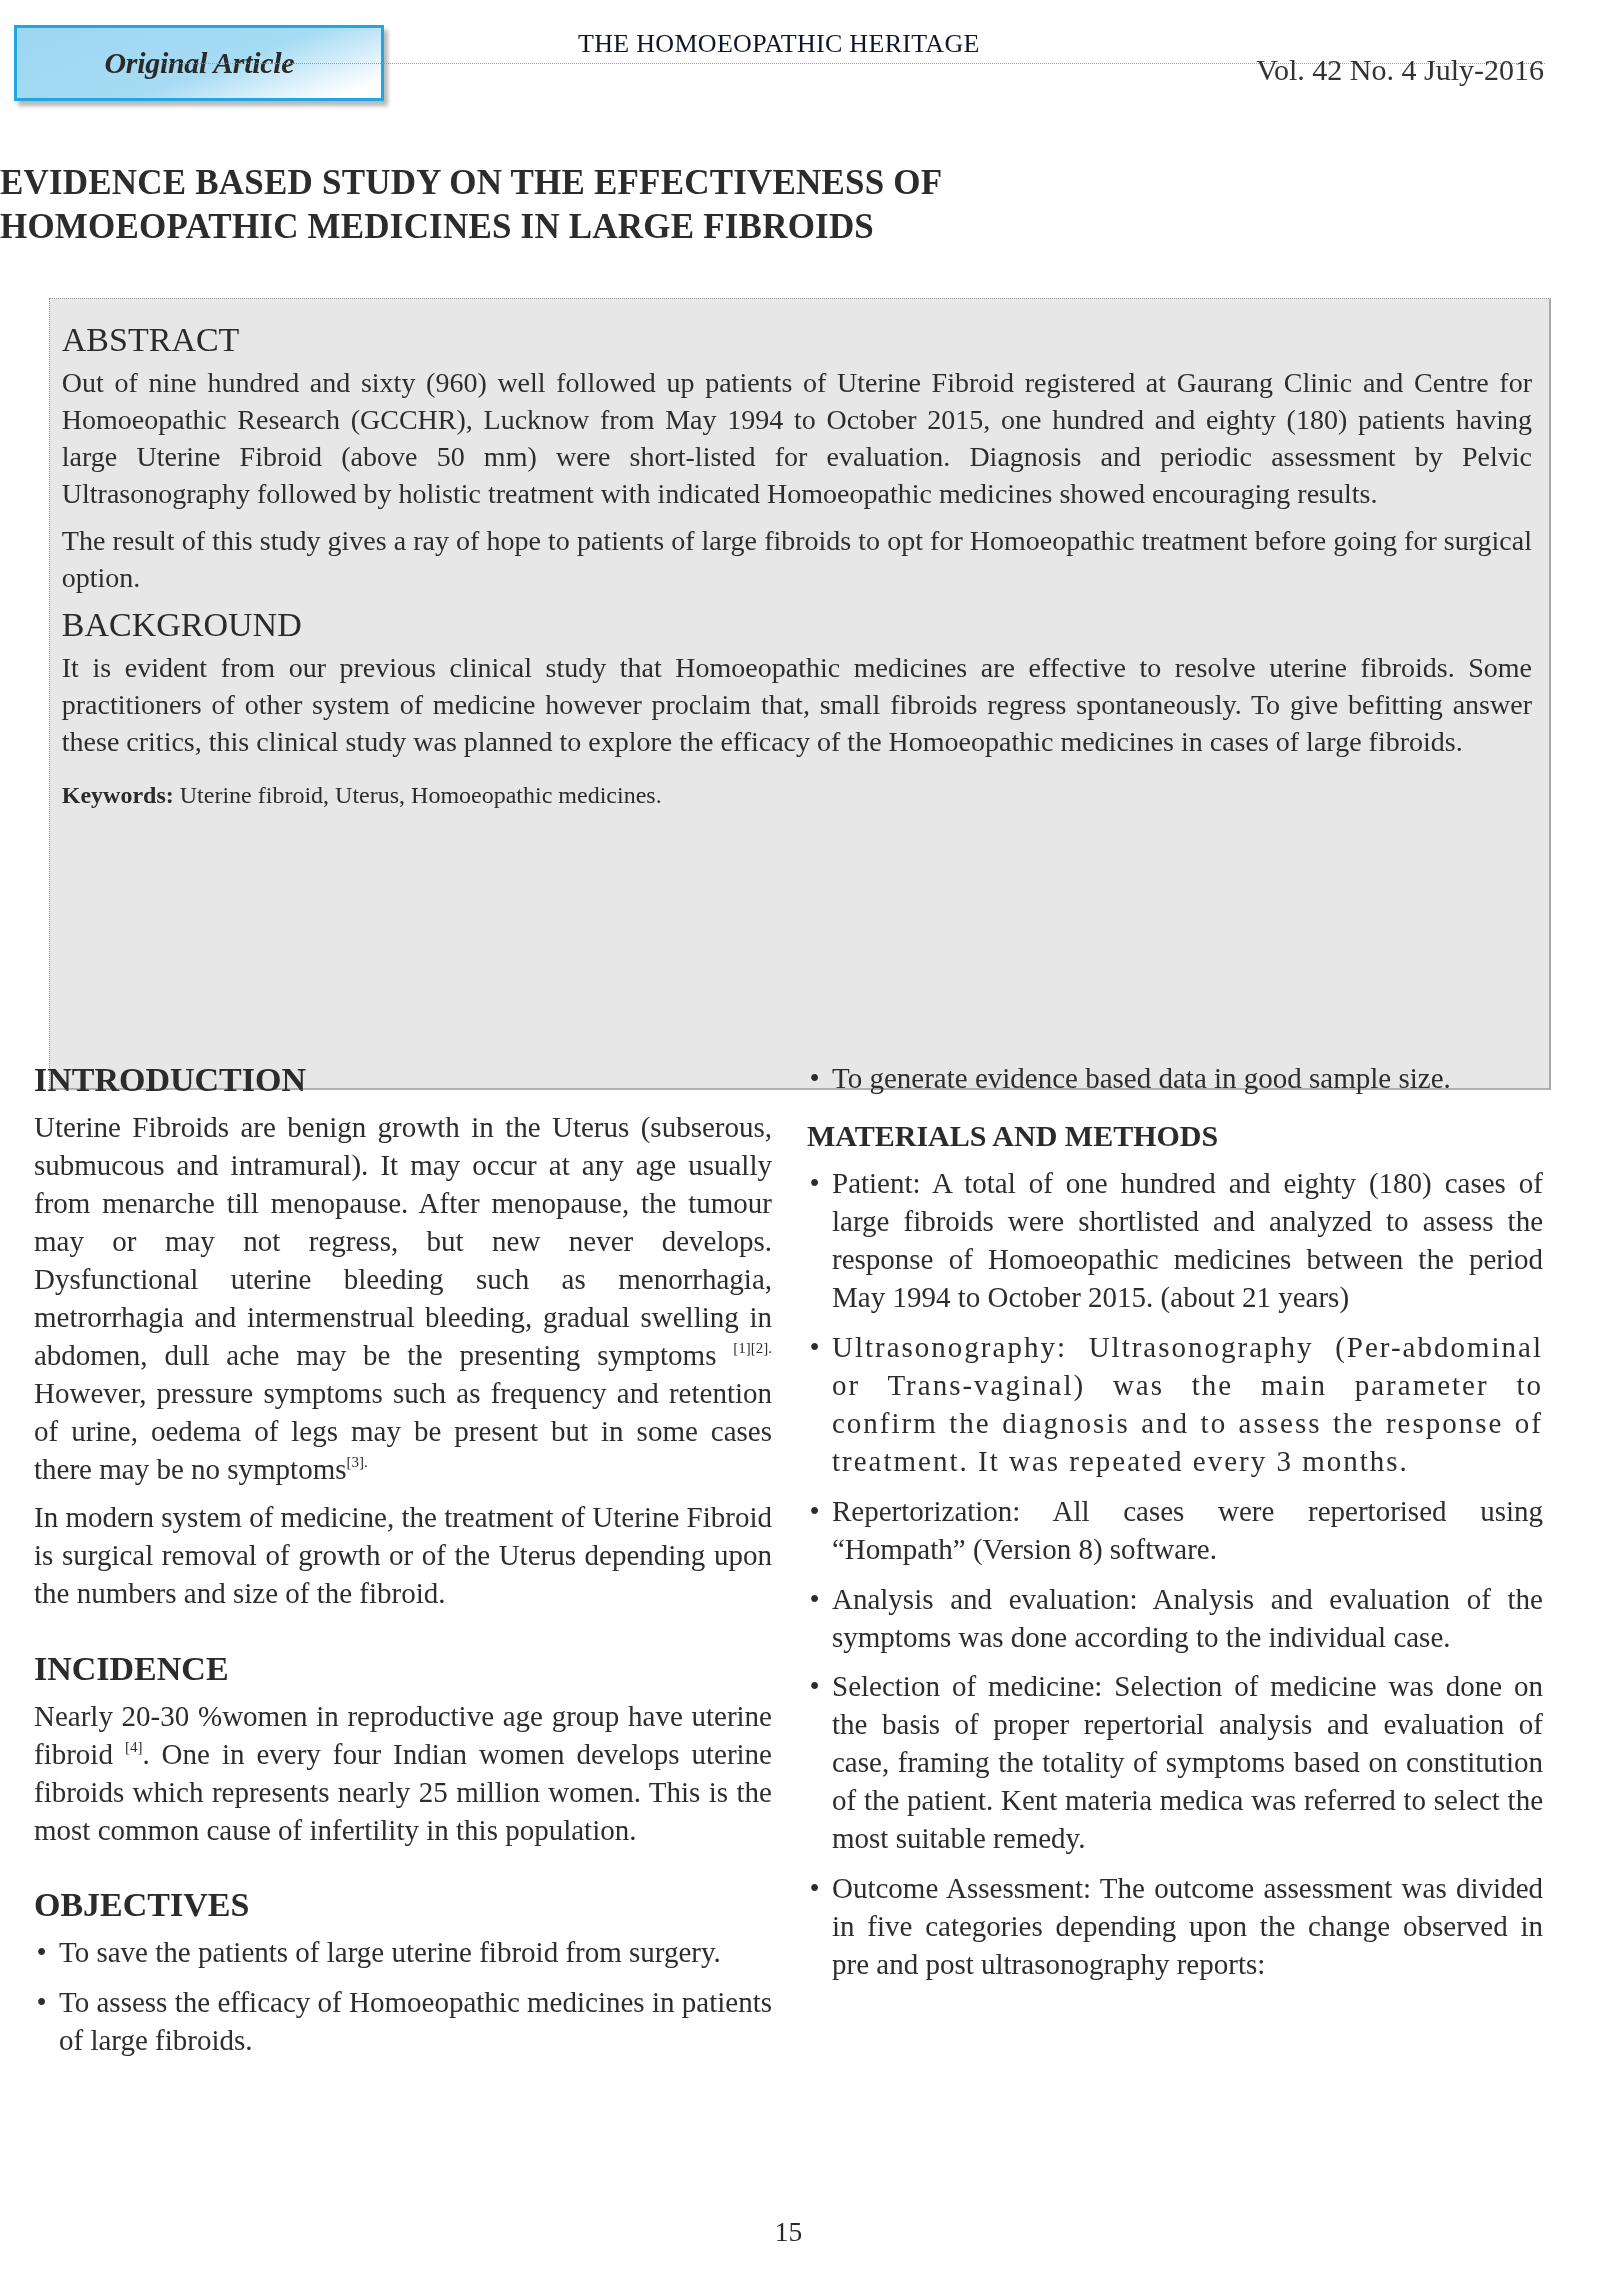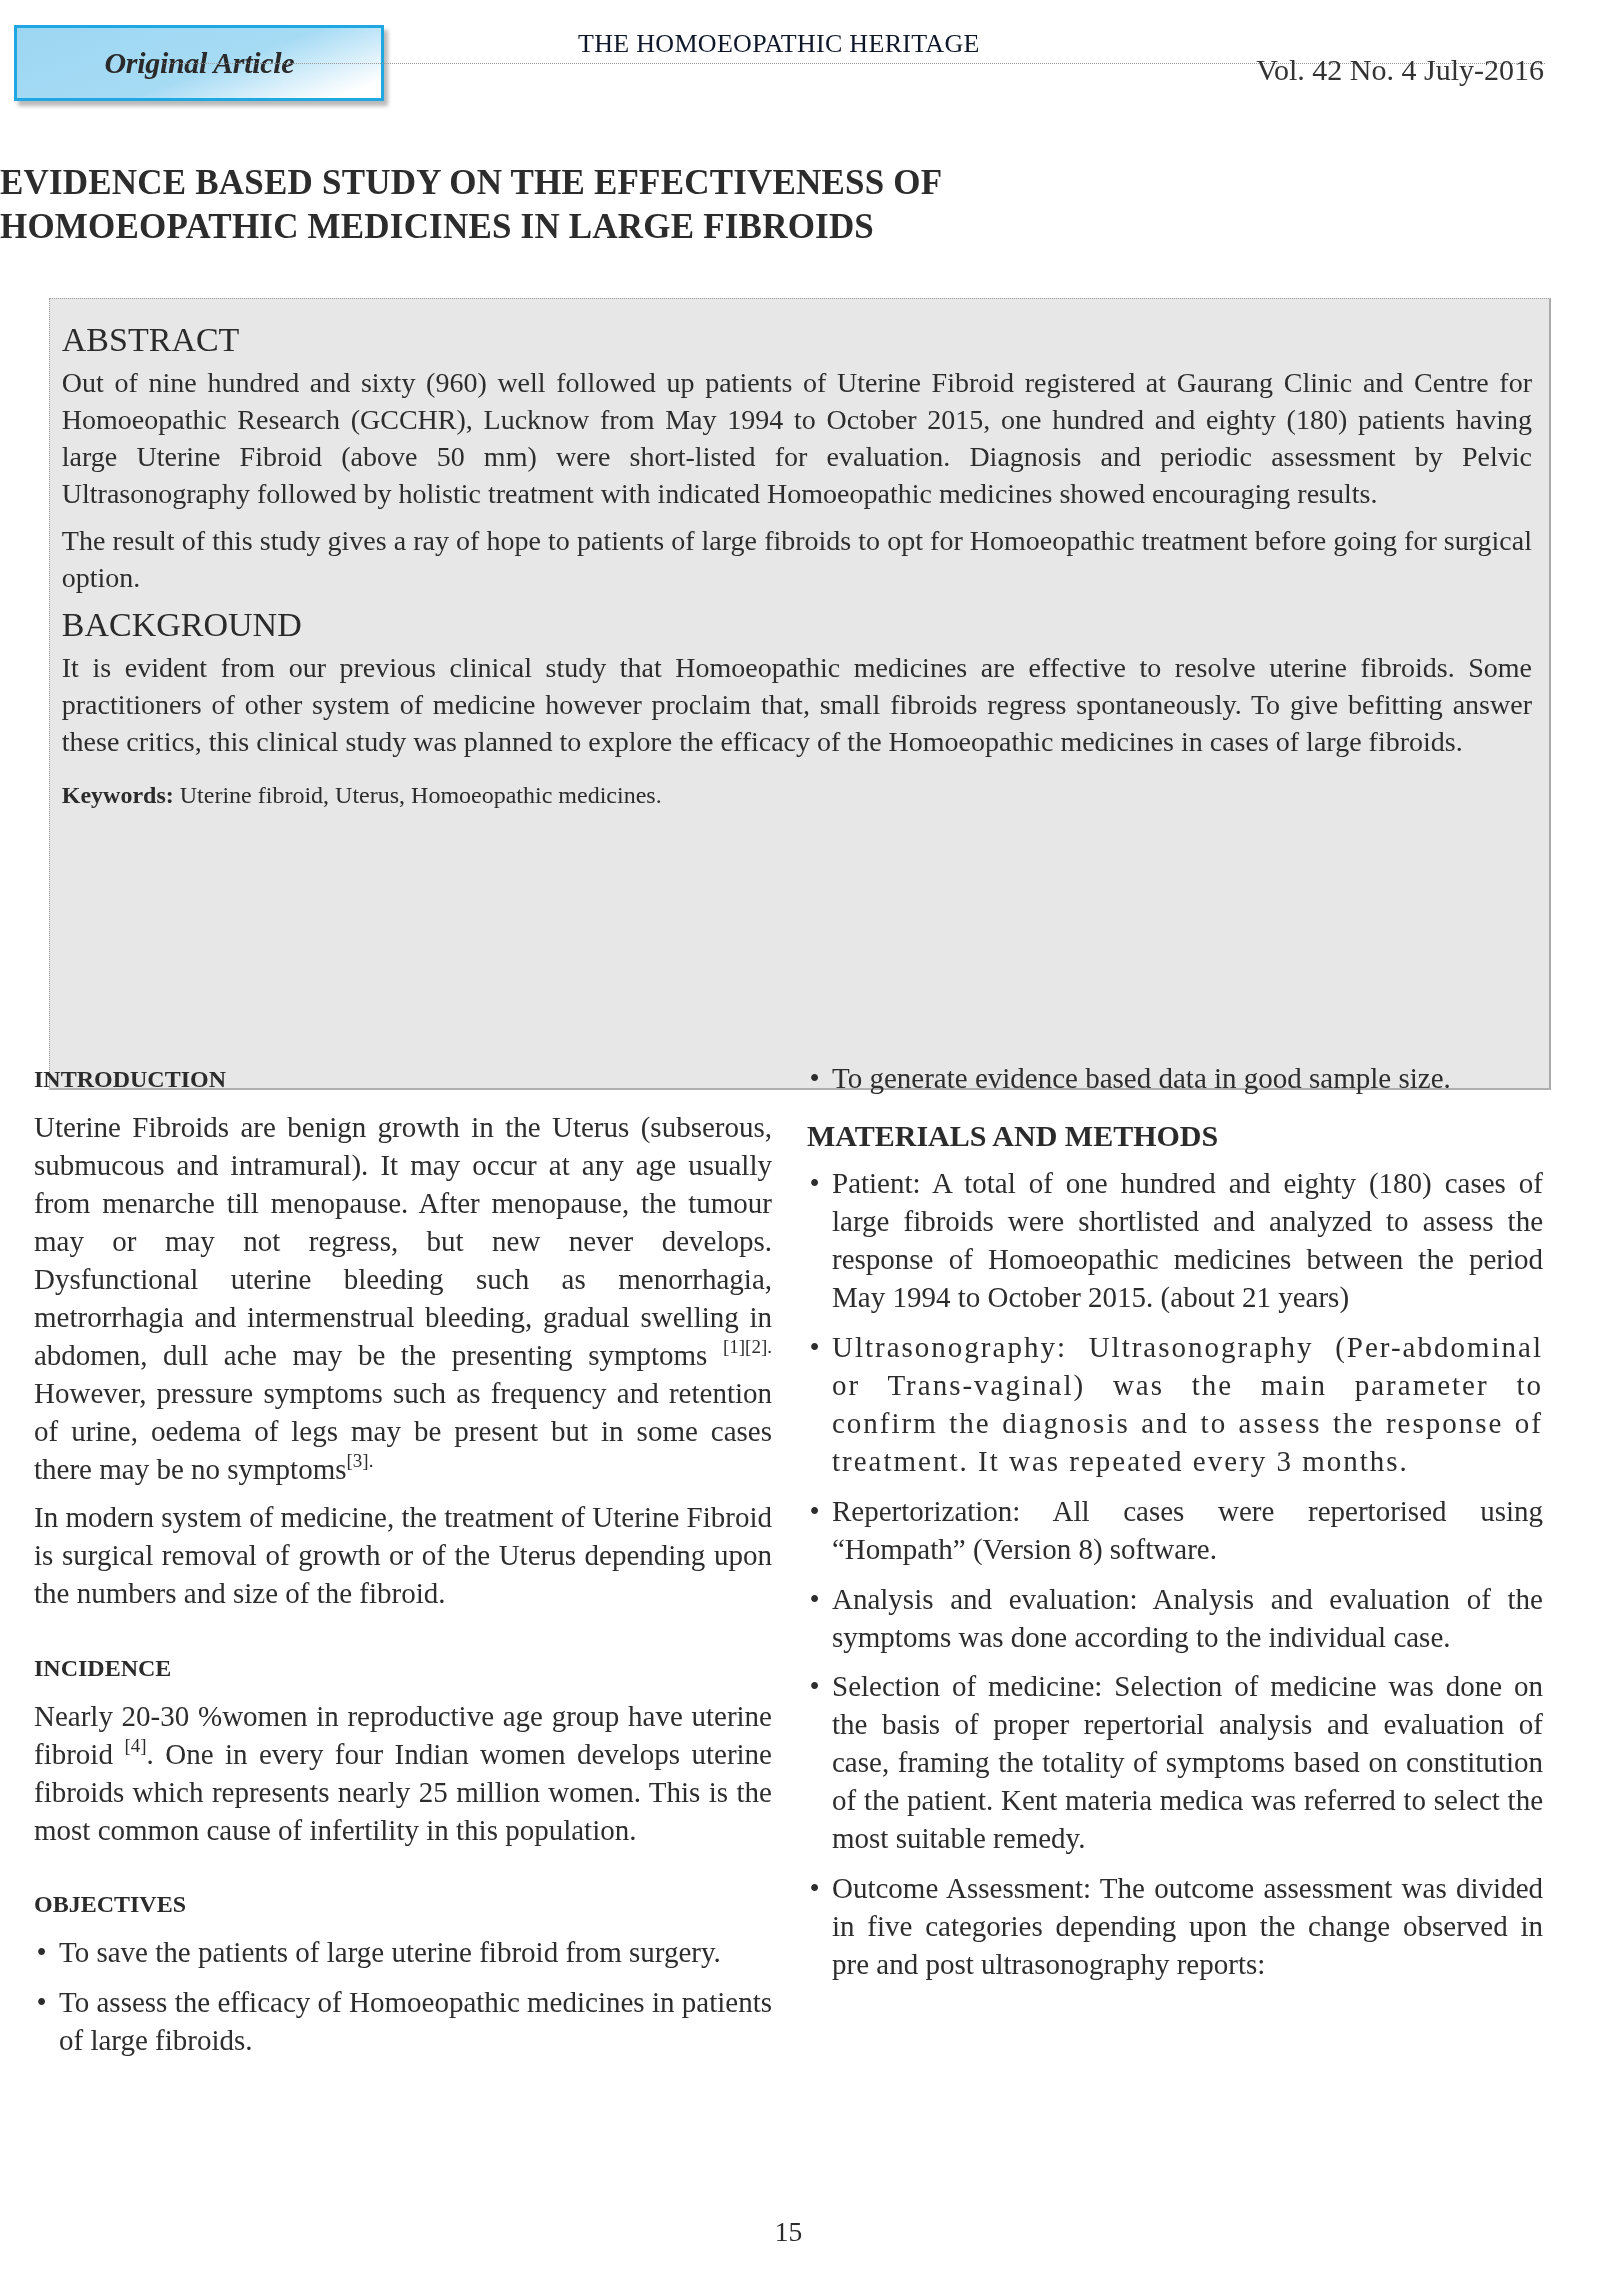--- a/index.html
+++ b/index.html
@@ -36,24 +36,24 @@
   }
   .box-heading { font-size: 34px; font-weight: normal; margin: 10.5px 0 5.2px 0; line-height: 38px; color: #2b2b2b; }
   .box-para { font-size: 28px; line-height: 37px; text-align: justify; margin: 0 0 9.2px 0; color: #2d2d2d; }
   .keywords { font-size: 24px; line-height: 37px; margin: 17px 0 0 0; }
   .kw-label { font-weight: bold; }
 
   
   .col { top: 1059px; width: 738px; }
   .col-left { left: 34px; }
   .col-right { left: 807px; width: 736px; }
-  .sec-heading { font-size: 24px; font-weight: bold; margin: 0 0 7.9px 0; line-height: 41px; color: #2b2b2b; }
+  .sec-heading { font-size: 34px; font-weight: bold; margin: 0 0 7.9px 0; line-height: 41px; color: #2b2b2b; }
   .sec-heading.small { font-size: 30px; }
   .para { font-size: 29px; line-height: 38px; text-align: justify; margin: 0 0 10.5px 0; color: #2d2d2d; }
-  sup { font-size: 19px; line-height: 0; vertical-align: 11.8px; }
+  sup { font-size: 15px; line-height: 0; vertical-align: 11.8px; }
   ul.bul { list-style: none; margin: 0 0 0 0; padding: 0; }
   ul.bul li { position: relative; padding-left: 25px; font-size: 29px; line-height: 38px; text-align: justify; margin-bottom: 11.8px; color: #2d2d2d; }
   ul.bul li .dot { position: absolute; left: 2.6px; top: 0; font-size: 29px; }
   .bold-label { font-weight: normal; }
   .spaced { letter-spacing: 2px; }
   .gap-md { height: 25px; }
 
   .page-number { left: 0; width: 1577px; top: 2216px; text-align: center; font-size: 27.5px; color: #2a2a2a; }
 </style>
 </head>

